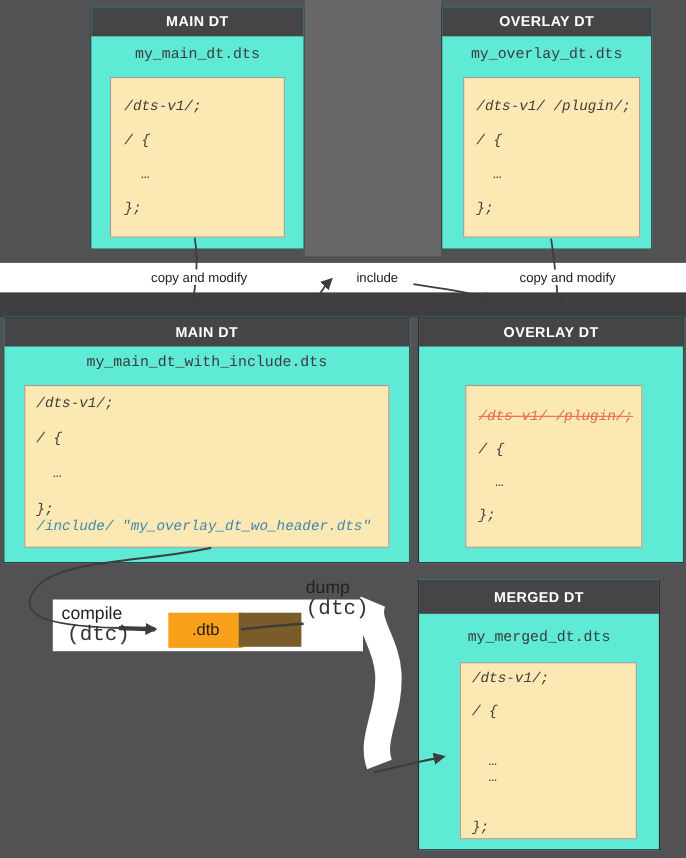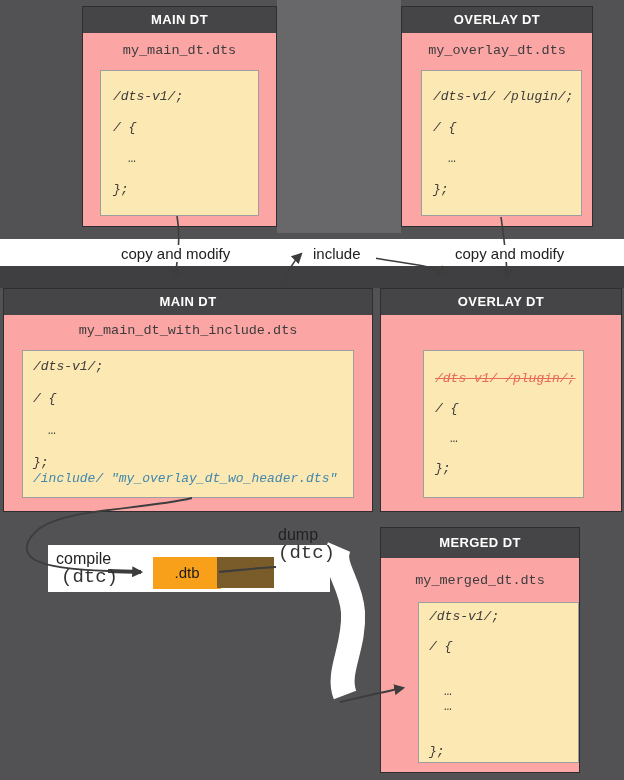--- a/index.html
+++ b/index.html
@@ -8,21 +8,21 @@
     background:#525254;
     font-family:"Liberation Sans",sans-serif;
   }
   
   .light-col{position:absolute;left:277px;top:0;width:124px;height:233px;background:#68686a;z-index:0;}
   .band{position:absolute;left:0;top:239px;width:624px;height:27px;background:#ffffff;z-index:1;}
   .dark-band{position:absolute;left:0;top:266px;width:624px;height:22px;background:#3f3f41;z-index:1;}
   .strip{position:absolute;left:48px;top:545px;width:282px;height:47px;background:#ffffff;z-index:1;}
 
   
-  .panel{position:absolute;background:#fca5a5;border:1px solid #2e2e30;box-sizing:border-box;z-index:2;}
+  .panel{position:absolute;background:#5eead4;border:1px solid #2e2e30;box-sizing:border-box;z-index:2;}
   .panel-header{background:#454547;color:#fff;font-size:13px;font-weight:bold;
     text-align:center;height:26px;line-height:26px;letter-spacing:.4px;}
   .filename{position:absolute;left:0;right:0;text-align:center;
     font-family:"Liberation Mono",monospace;font-size:13.5px;color:#3c3c3c;}
   .codebox{position:absolute;background:#fce8b2;border:1px solid #9e9e9e;box-sizing:border-box;
     font-family:"Liberation Mono",monospace;font-size:13px;color:#3c3c3c;overflow:hidden;}
   .code-line{white-space:pre;font-style:italic;}
   .include{color:#4288ad;}
   .removed{color:#e8695b;text-decoration:line-through;}
 
@@ -35,27 +35,27 @@
   #p-top-overlay .codebox{left:19px;top:63px;width:161px;height:146px;padding:10px 11px;line-height:31px;}
 
   #p-mid-main{left:3px;top:288px;width:370px;height:224px;}
   #p-mid-main .filename{top:34px;}
   #p-mid-main .codebox{left:18px;top:61px;width:332px;height:148px;padding:8px 10px;line-height:16px;}
 
   #p-mid-overlay{left:380px;top:288px;width:242px;height:224px;}
   #p-mid-overlay .filename{top:34px;}
   #p-mid-overlay .codebox{left:42px;top:61px;width:161px;height:148px;padding:13px 11px;line-height:30px;}
 
-  #p-merged{left:380px;top:527px;width:200px;height:246px;}
+  #p-merged{left:380px;top:527px;width:220px;height:246px;}
   #p-merged .panel-header{height:30px;line-height:30px;}
   #p-merged .filename{top:45px;}
   #p-merged .codebox{left:37px;top:74px;width:161px;height:161px;padding:6px 10px;line-height:15px;}
 
   
-  .flow-label{position:absolute;top:245px;font-size:15px;color:#212121;text-align:left;
+  .flow-label{position:absolute;top:245px;font-size:12px;color:#212121;text-align:center;
     background:#fff;z-index:6;padding:0 3px;}
   #lbl-copy-left{left:118px;width:120px;}
   #lbl-include{left:310px;width:60px;}
   #lbl-copy-right{left:452px;width:122px;}
 
   
   .tool-label{position:absolute;z-index:6;color:#212121;font-size:16px;line-height:18px;}
   .tool-label .mono{font-family:"Liberation Mono",monospace;font-size:19px;color:#333;}
   #lbl-compile{left:56px;top:550px;}
   #lbl-compile .mono{padding-left:5px;}

